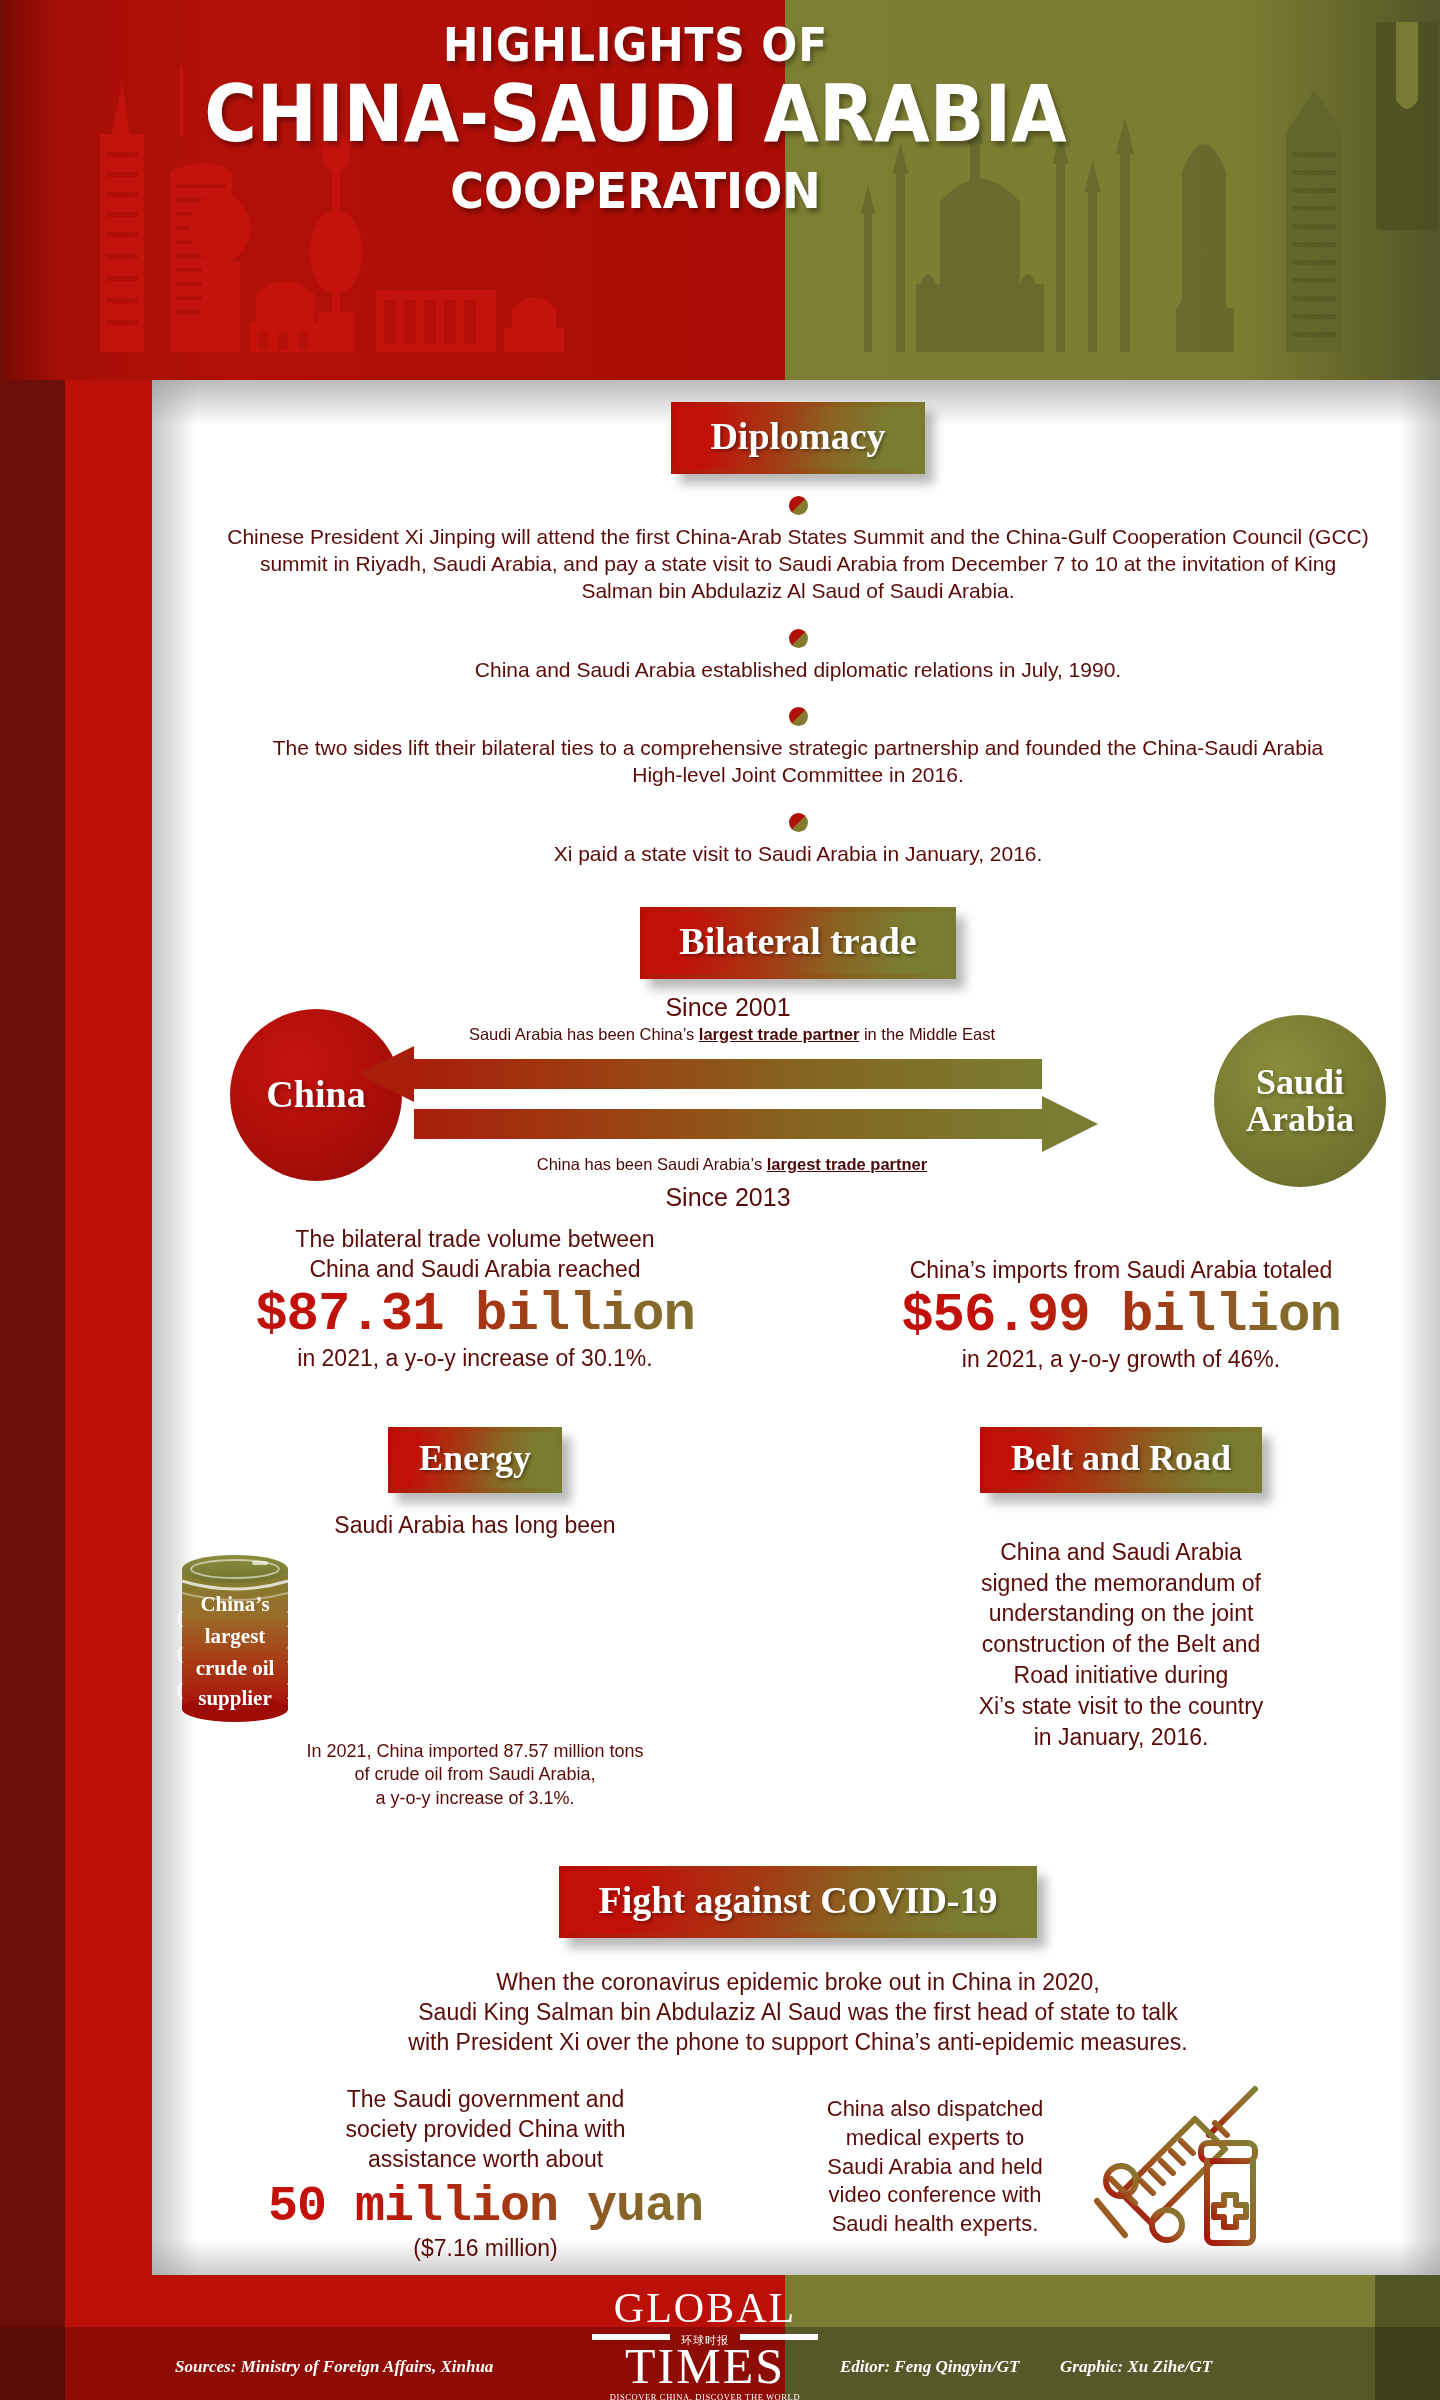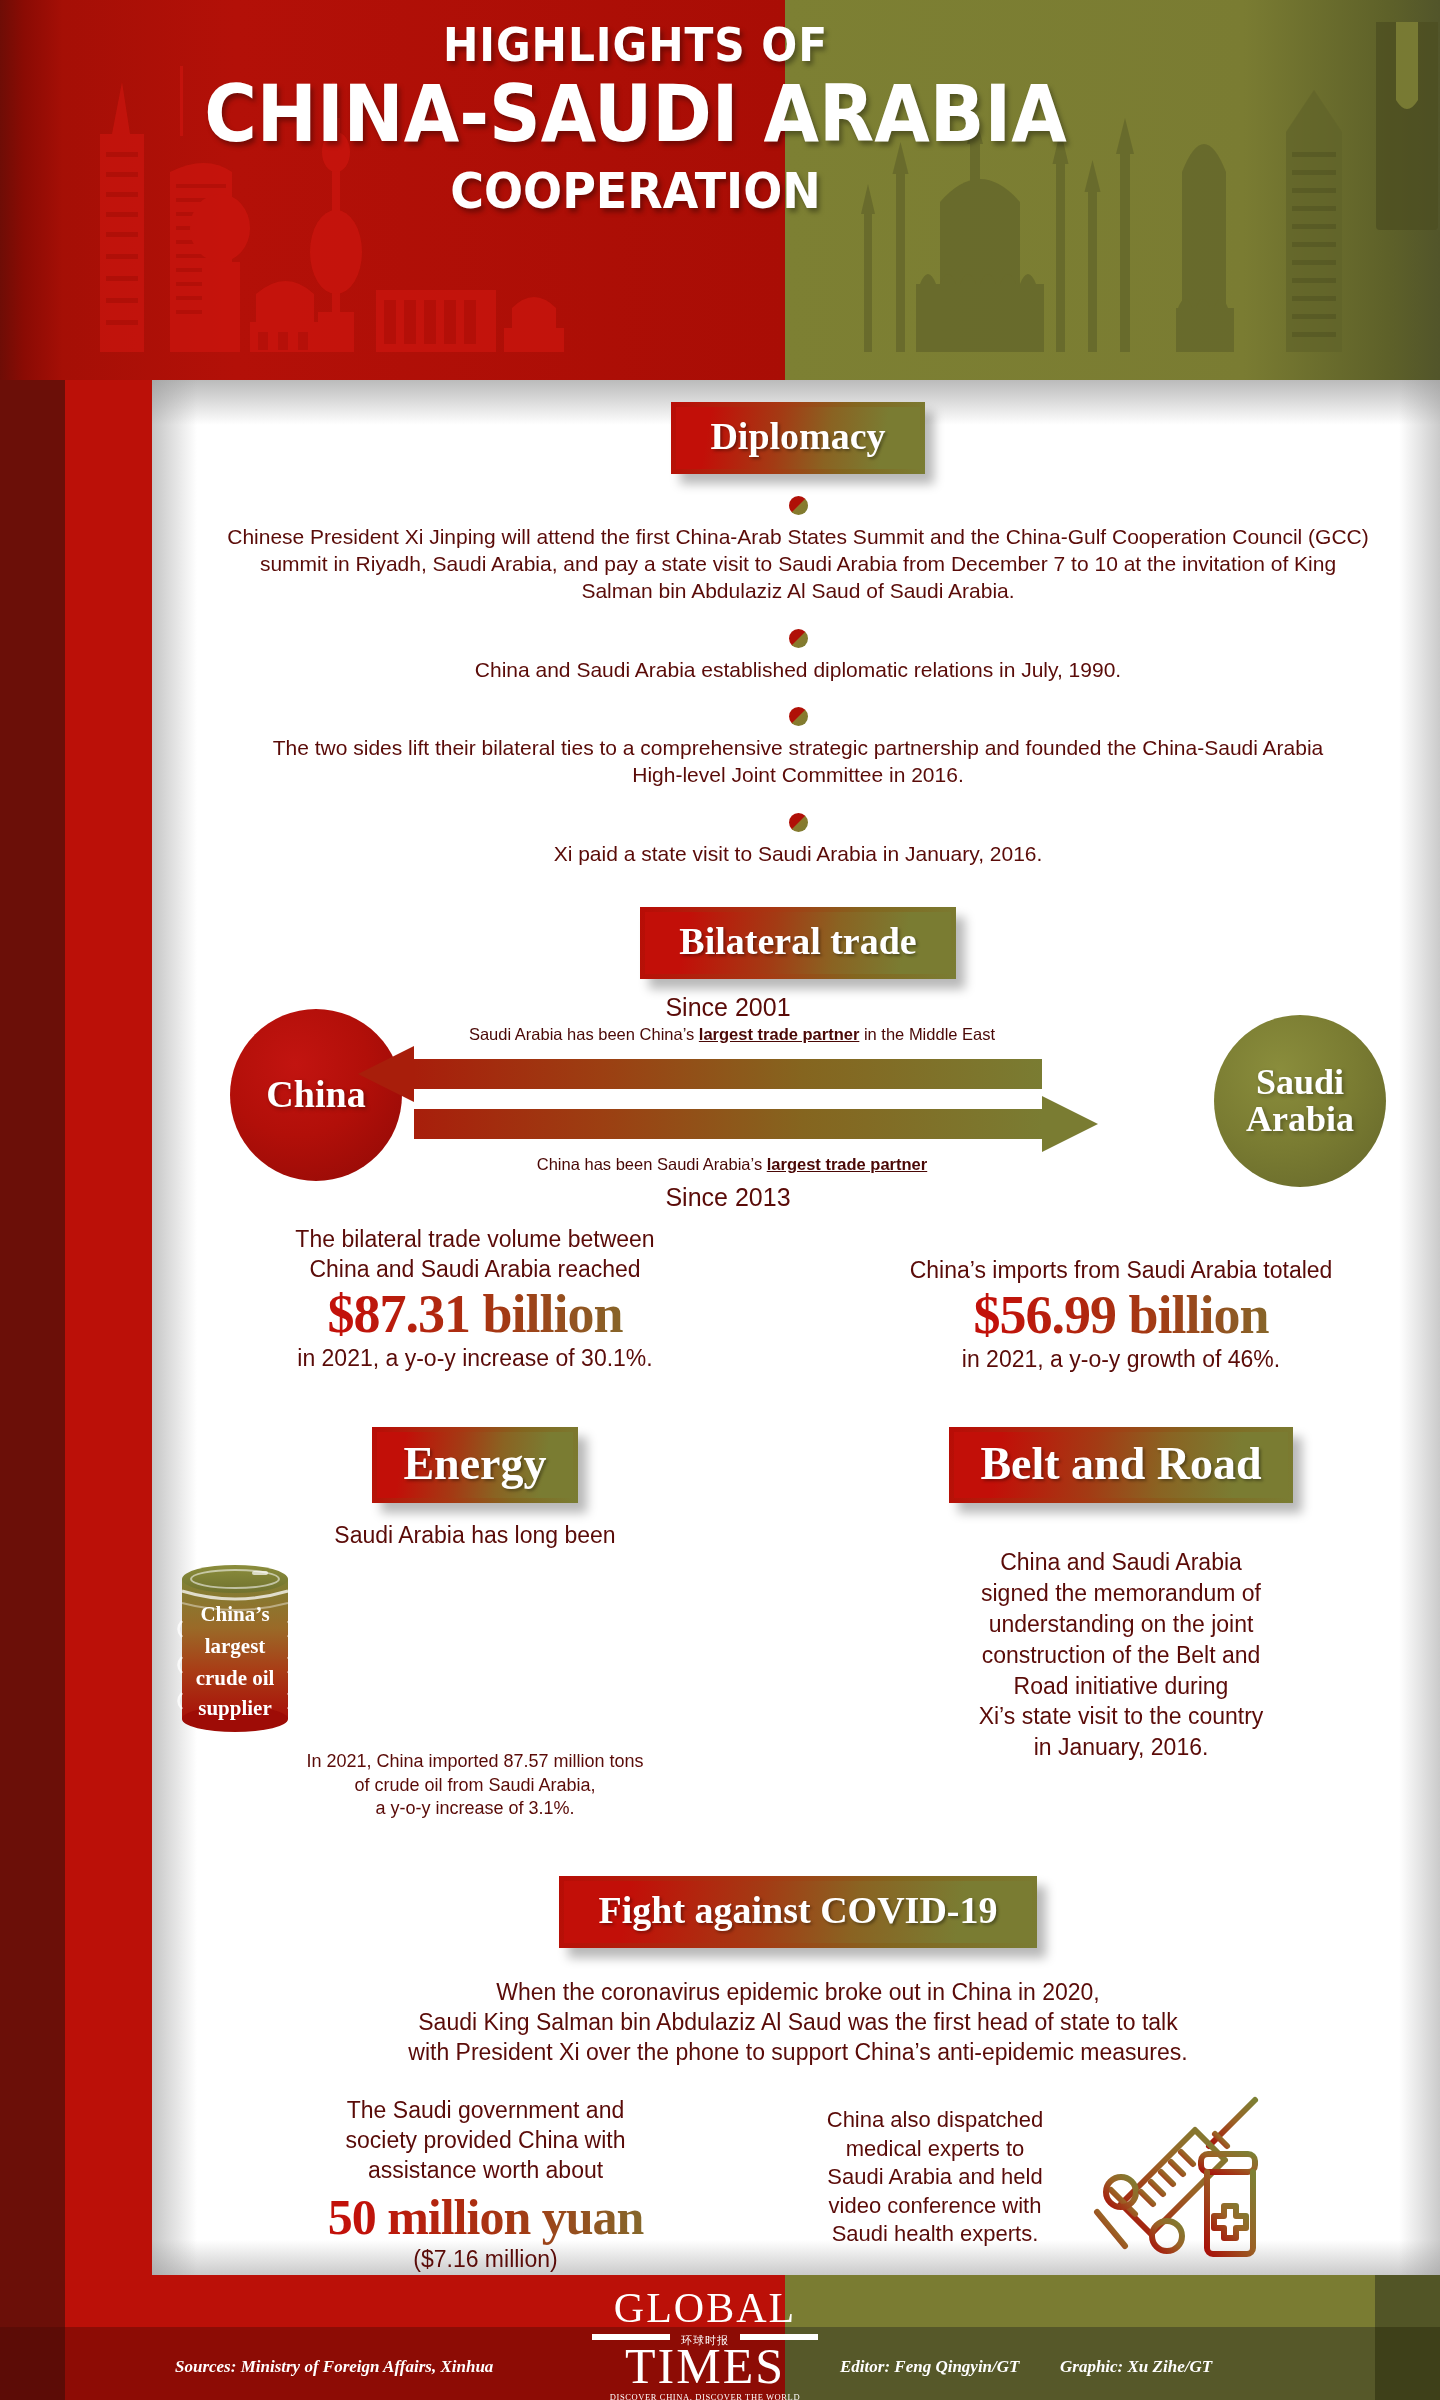--- a/index.html
+++ b/index.html
@@ -73,21 +73,21 @@
     background: linear-gradient(100deg,#c20f08 0%,#c20f08 14%,#a33b14 42%,#8a6322 62%,#7a7c32 84%,#7a7c32 100%);
     border: 5px solid;
     border-image: linear-gradient(100deg,#b80d06 0%,#a83612 40%,#83661f 70%,#7a7c32 100%) 1;
     box-shadow: 9px 10px 10px rgba(0,0,0,.28);
     color: #fff;
     font-family: "Liberation Serif", serif;
     font-size: 38px; font-weight: 700;
     line-height: 1.05;
     text-shadow: 2px 2px 3px rgba(0,0,0,.35);
   }
-  .badge.small { font-size: 46px; padding: 8px 26px 10px 26px; }
+  .badge.small { font-size: 36px; padding: 8px 26px 10px 26px; }
 
   
   .bullet-dot {
     width: 19px; height: 19px; border-radius: 50%;
     margin: 0 auto 8px auto;
     background: linear-gradient(135deg,#b01007 0%,#b01007 48%,#8a7a2c 52%,#7a7c32 100%);
   }
   .body-text {
     color: #5a0b08;
     font-size: 21px; line-height: 1.30;
@@ -148,21 +148,21 @@
   .partner-text {
     text-align: center; color: #4a0806;
     font-size: 16.5px; font-weight: 700;
     font-family: "Liberation Sans", sans-serif;
   }
   .partner-text .plain { font-weight: 400; }
   .partner-text u { text-decoration: underline; font-weight: 700; }
 
   
   .bigfig {
-    font-family: Liberation Serif, serif;
+    font-family: Liberation Mono, monospace;
     font-weight: 700; font-size: 54px;
     background: linear-gradient(to right,#c2110a 0%,#c2110a 30%,#a33a14 55%,#86662a 74%,#7a7c32 100%);
     -webkit-background-clip: text; background-clip: text;
     color: transparent; -webkit-text-fill-color: transparent;
     text-align: center; line-height: 1.1;
     letter-spacing: -1px;
   }
   .bigfig-wrap { position: relative; text-align: center; }
 
   

